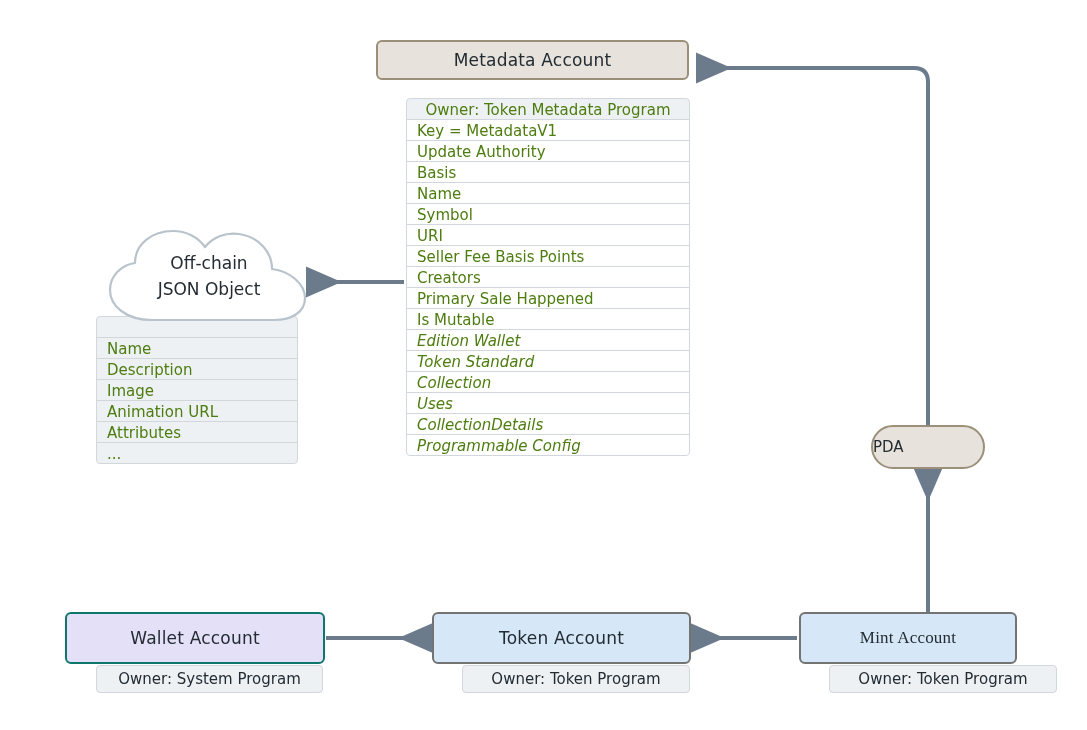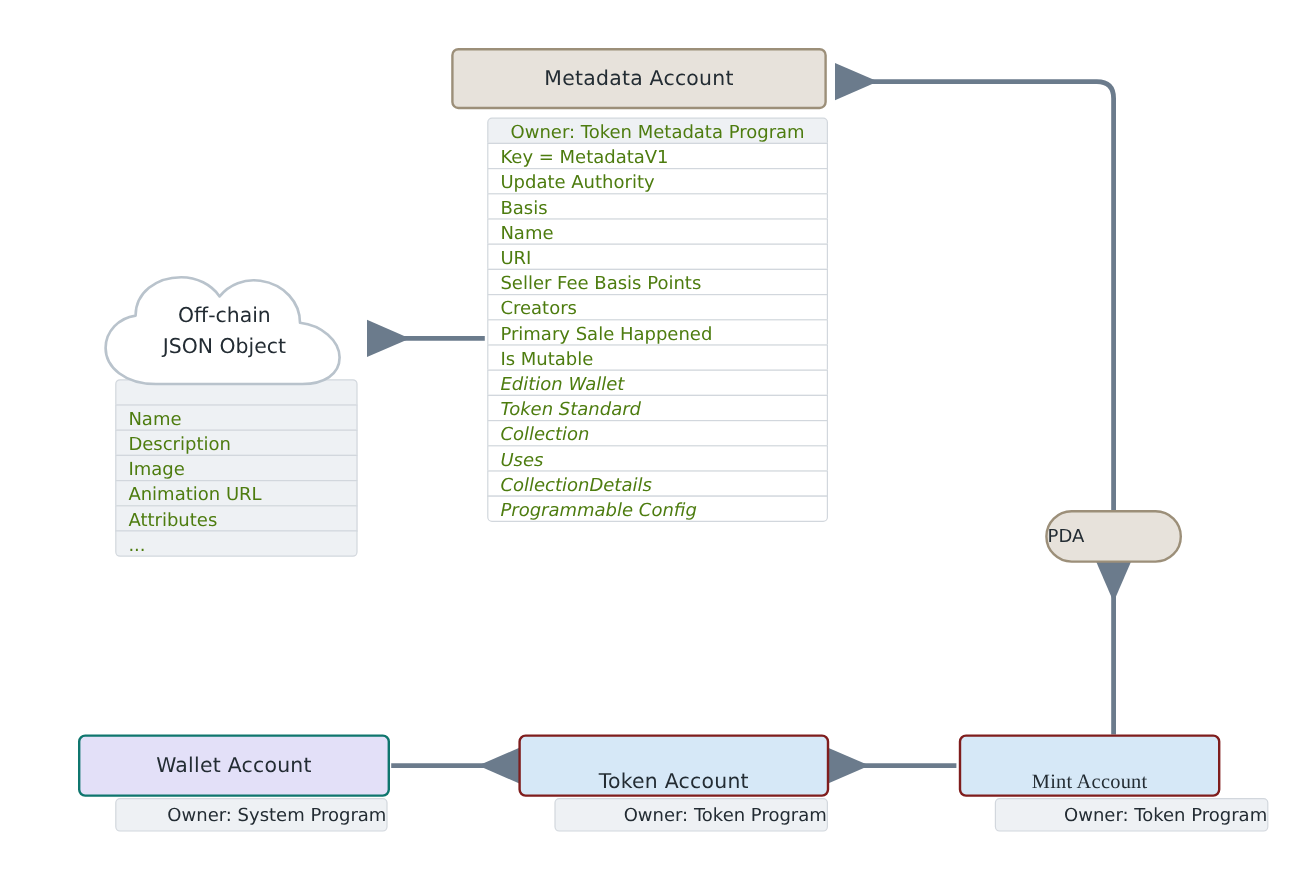--- a/index.html
+++ b/index.html
@@ -43,23 +43,22 @@
     border: 2px solid #9c8f79;
     color: #232c33;
   }
   .head-wallet {
     background: #e3e0f8;
     border: 2px solid #0f766e;
     color: #232c33;
   }
   .head-blue {
     background: #d6e8f7;
-    border: 2px solid #7f1d1d;
-    color: #232c33;
-    align-items: flex-end;
+    border: 2px solid #737373;
+    color: #232c33;
   }
 
   
   .attr-list {
     position: absolute;
     box-sizing: border-box;
   }
   .attr-row {
     box-sizing: border-box;
     border: 1px solid #d2d7dd;
@@ -85,21 +84,21 @@
   
   .owner-chip {
     position: absolute;
     box-sizing: border-box;
     background: #eef1f4;
     border: 1px solid #d2d7dd;
     border-radius: 4px;
     height: 28px;
     display: flex;
     align-items: center;
-    justify-content: flex-end;
+    justify-content: center;
     font-size: 15px;
     color: #232c33;
   }
 
   
   .pda-pill {
     position: absolute;
     box-sizing: border-box;
     background: #e7e2db;
     border: 2px solid #9c8f79;
@@ -107,21 +106,21 @@
     display: flex;
     align-items: center;
     justify-content: flex-start;
     font-size: 15px;
     color: #232c33;
   }
 
   
   .cloud-wrap {
     position: absolute;
-    left: 78px;
+    left: 100px;
     top: 224px;
     width: 218px;
     height: 110px;
   }
   .cloud-wrap svg { display: block; }
   .cloud-label {
     position: absolute;
     left: 0;
     top: 26px;
     width: 218px;
@@ -148,40 +147,43 @@
 
     <path d="M404,282 L312,282" fill="none" stroke="#6b7b8c" stroke-width="4" marker-end="url(#ah)"></path>
 
     <path d="M326,638 L428,638" fill="none" stroke="#6b7b8c" stroke-width="4" marker-end="url(#ah)"></path>
 
     <path d="M797,638 L695,638" fill="none" stroke="#6b7b8c" stroke-width="4" marker-end="url(#ah)"></path>
 
     <path d="M928,612 L928,472" fill="none" stroke="#6b7b8c" stroke-width="4" marker-end="url(#ah)"></path>
   </svg>
 
-  <div class="node-head head-metadata" style="left:376px; top:40px; width:313px; height:51px;">
+  <div class="node-head head-metadata" style="left:376px; top:40px; width:313px; height:40px;">
     <span>Metadata Account</span>
   </div>
 
   <div class="attr-list" style="left:406px; top:98px; width:284px;">
     <div class="attr-row tint centered rounded-top">
       <span>Owner: Token Metadata Program</span>
     </div>
 
     <div class="attr-row">
       <span>Key = MetadataV1</span>
     </div>
     <div class="attr-row">
       <span>Update Authority</span>
     </div>
     <div class="attr-row">
       <span>Basis</span>
     </div>
     <div class="attr-row">
       <span>Name</span>
+    </div>
+    <div class="attr-row">
+      <span>Symbol</span>
     </div>
     <div class="attr-row">
       <span>URI</span>
     </div>
     <div class="attr-row">
       <span>Seller Fee Basis Points</span>
     </div>
     <div class="attr-row">
       <span>Creators</span>
     </div>

